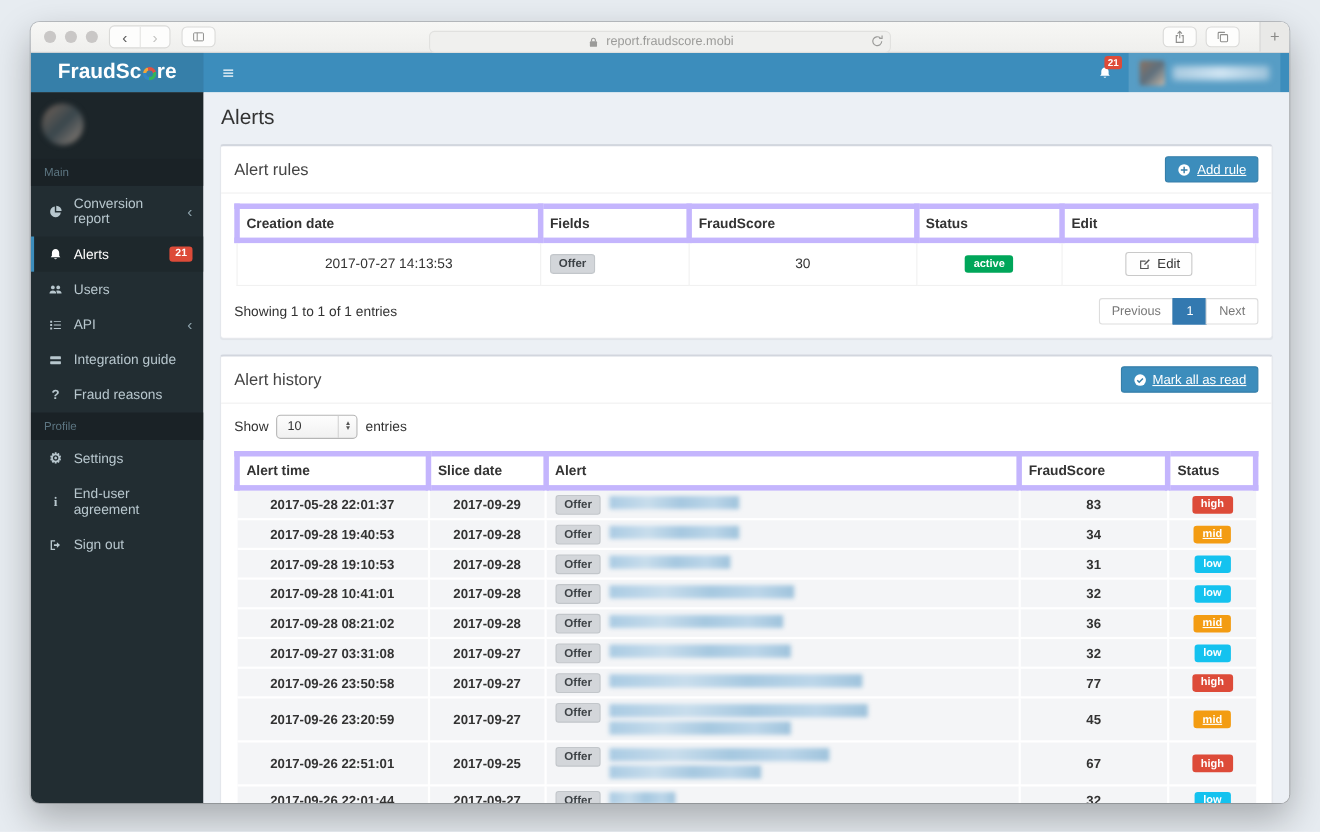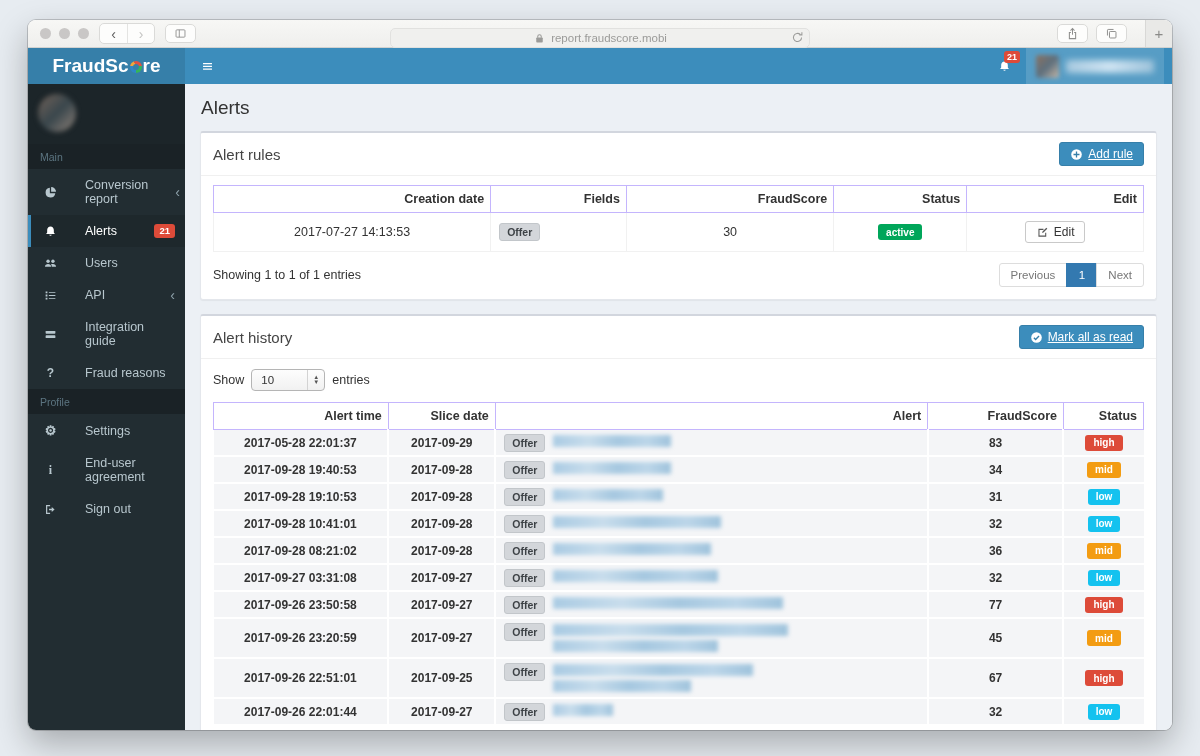--- a/index.html
+++ b/index.html
@@ -55,21 +55,21 @@
 
   
   .app-body { flex:1; display:flex; min-height:0; }
   .sidebar { width:157px; flex:none; background:#222d32; display:flex; flex-direction:column; }
   .sb-user { display:flex; gap:9px; padding:10px 10px 12px; align-items:center; background:#1c2529; }
   .sb-avatar { width:38px; height:38px; border-radius:50%; flex:none;
     background:linear-gradient(135deg,#74645a,#39464c,#90837a); filter:blur(2.5px); }
   .sb-uline1 { width:72px; height:11px; border-radius:2px; background:#5a656e; filter:blur(3px); margin-bottom:7px; }
   .sb-uline2 { width:58px; height:9px; border-radius:2px; background:#3d5a47; filter:blur(3px); }
   .sb-header { padding:7px 12px 6px; font-size:10.5px; color:#5c7581; background:#1a2226; }
-  .sb-item { display:flex; align-items:center; gap:27px; padding:9px 10px 9px 12px; font-size:12.5px; color:#b8c7ce;
+  .sb-item { display:flex; align-items:center; gap:9px; padding:9px 10px 9px 12px; font-size:12.5px; color:#b8c7ce;
     border-left:3px solid transparent; cursor:default; }
   .sb-item .i { width:15px; flex:none; text-align:center; display:flex; justify-content:center; }
   .sb-item .i svg { width:13px; height:13px; fill:currentColor; }
   .sb-item.active { background:#1e282c; color:#fff; border-left-color:#3c8dbc; }
   .sb-badge { margin-left:auto; background:#dd4b39; color:#fff; font-size:9.5px; font-weight:700;
     padding:2px 5px; border-radius:3px; line-height:10px; }
   .sb-chevron { margin-left:auto; color:#8ea2ab; font-size:14px; line-height:10px; }
   .tglyph { font-weight:700; font-size:12px; font-style:normal; }
 
   
@@ -81,31 +81,31 @@
   .box + .box { margin-top:14px; }
   .box-header { display:flex; align-items:center; justify-content:space-between; padding:9px 12px;
     border-bottom:1px solid #f0f0f0; }
   .box-title { font-size:15px; color:#444; }
   .btn-blue { display:inline-flex; align-items:center; gap:5px; background:#3c8dbc; border:1px solid #367fa9;
     color:#fff; font-size:12px; padding:4px 10px; border-radius:3px; cursor:default;text-decoration:underline; }
   .btn-blue .i svg { width:12px; height:12px; display:block; }
   .box-body { padding:0 12px; }
 
   table.tbl { width:100%; border-collapse:collapse; margin-top:9px; }
-  .tbl th { padding:6px 6px; font-size:12.5px; font-weight:700; color:#333; text-align:right;
-    border:1px solid #c4b5fd; }
+  .tbl th { padding:6px 6px; font-size:12.5px; font-weight:700; color:#333; text-align:left;
+    border:5px solid #c4b5fd; }
   .tbl-rules td { padding:8px 8px; font-size:12.5px; color:#333; text-align:center; border:1px solid #f1f1f1; }
   .td-left { text-align:left !important; }
   .rc-date{width:29.8%} .rc-fields{width:14.6%} .rc-score{width:22.3%} .rc-status{width:14.3%} .rc-edit{width:19%}
 
   .offer-badge { display:inline-block; background:#d3d6da; border:1px solid #c2c6ca; color:#3d4246;
     font-size:10.5px; font-weight:700; padding:2px 7px; border-radius:3px; }
   .chip { display:inline-block; color:#fff; font-size:10px; font-weight:700; padding:2.5px 8px; border-radius:3px; }
   .chip-active { background:#00a65a; }
-  .st-high { background:#dd4b39; } .st-mid { background:#f39c12; } .st-low { background:#14c2ef; }
+  .st-high { background:#dd4b39; } .st-mid { background:#f39c12;text-decoration:underline; } .st-low { background:#14c2ef; }
 
   .btn-default { display:inline-flex; align-items:center; gap:5px; background:#fefefe; border:1px solid #c9c9c9;
     color:#333; font-size:12px; padding:3px 10px; border-radius:3px; cursor:default; }
   .btn-default .i svg { width:12px; height:12px; fill:#555; display:block; }
 
   .table-footer { display:flex; justify-content:space-between; align-items:center; padding:11px 12px 12px; }
   .summary { font-size:12.5px; color:#333; }
   .pagination { display:flex; }
   .pg-btn { min-width:31px; padding:5px 11px; border:1px solid #ddd; margin-left:-1px; font-size:11.5px;
     color:#777; background:#fff; text-align:center; cursor:default; }

